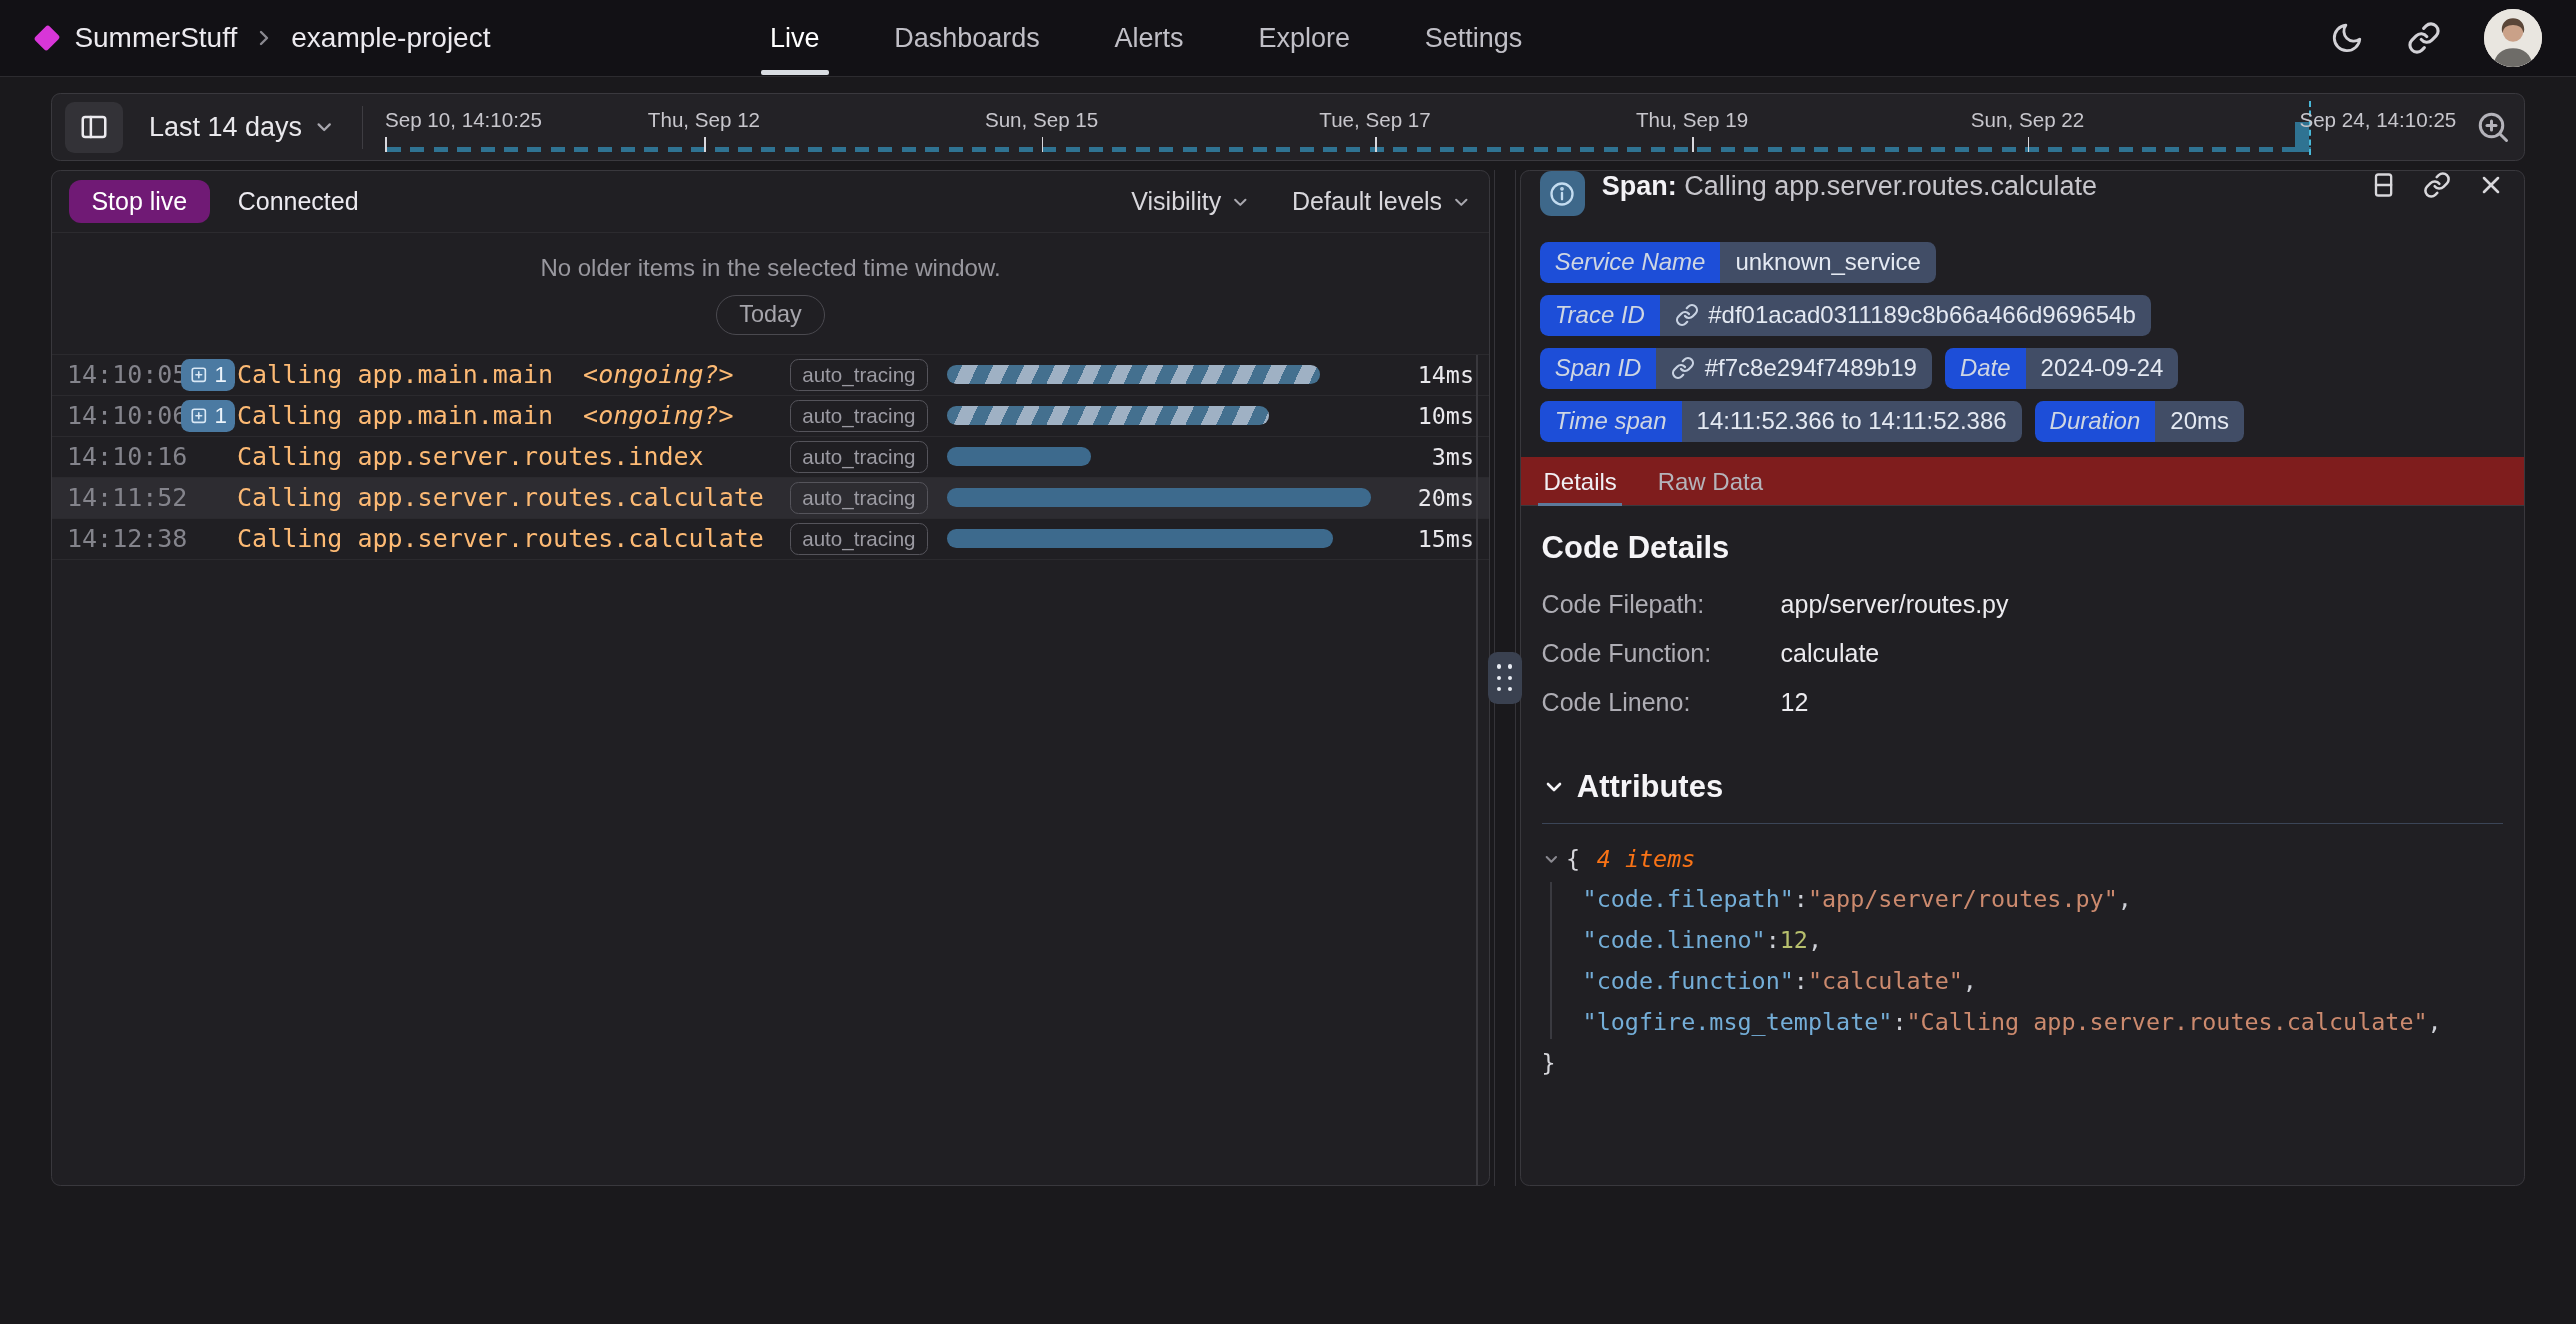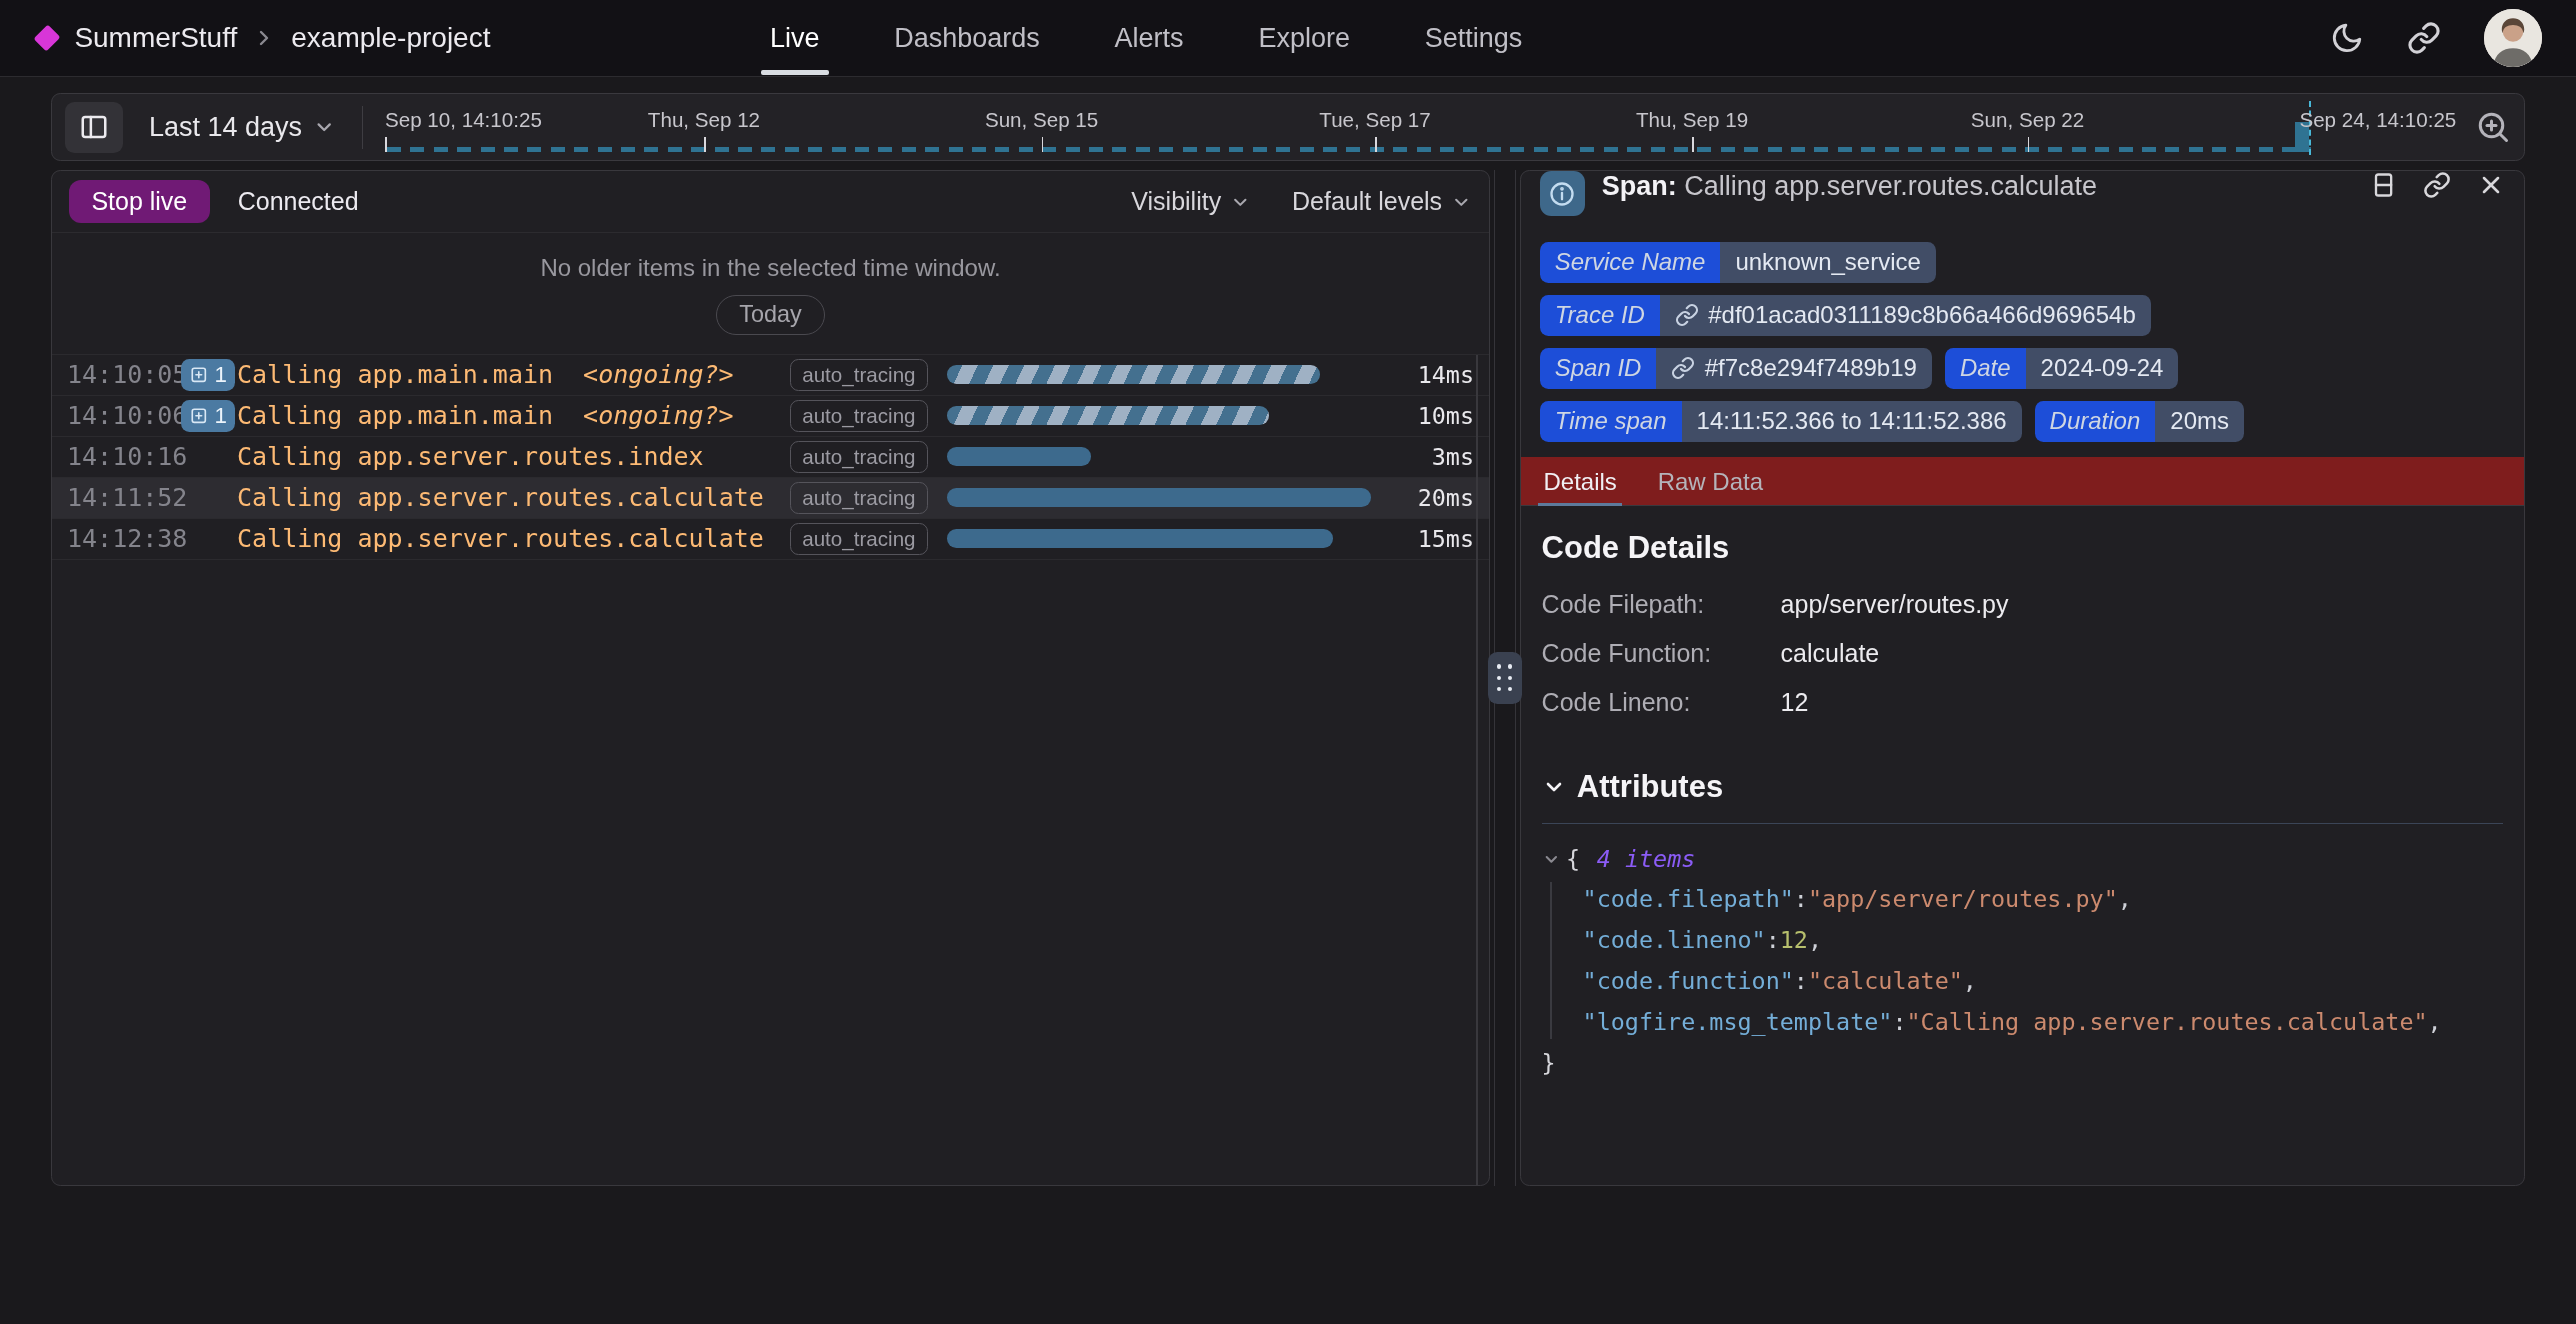--- a/index.html
+++ b/index.html
@@ -136,21 +136,21 @@
   .code-grid .cv { color:#ecebef; }
 
   .attr-h { margin-top:52px; display:flex; align-items:center; gap:11.2px; }
   .attr-h svg { width:24px; height:24px; color:#f5f4f7; }
   .attr-hr { margin:18.7px 0 15px; border:none; border-top:1.9px solid #3b4557; }
 
   .json { font-family:"DejaVu Sans Mono", monospace; font-size:23.4px; }
   .json .open { display:flex; align-items:center; gap:5.6px; height:39px; }
   .json .open svg { width:18.7px; height:18.7px; color:#8a8990; }
   .json .brace { color:#d7d7dc; }
-  .json .items { font-style:italic; color:#8b5cf6; margin-left:11.2px;text-align:right; }
+  .json .items { font-style:italic; color:#f97316; margin-left:11.2px;text-align:right; }
   .json-body { position:relative; padding-left:41px; }
   .json-body::before { content:""; position:absolute; left:8.4px; top:3.7px; bottom:3.7px; width:1.9px; background:#3a3a40; }
   .json-line { height:41px; display:flex; align-items:center; white-space:nowrap; }
   .jkey { color:#74aed8; }
   .jpunct { color:#ced0d7; }
   .jstr { color:#cc8a6e; }
   .jnum { color:#b7bf6d; }
 </style>
 </head>
 <body>

